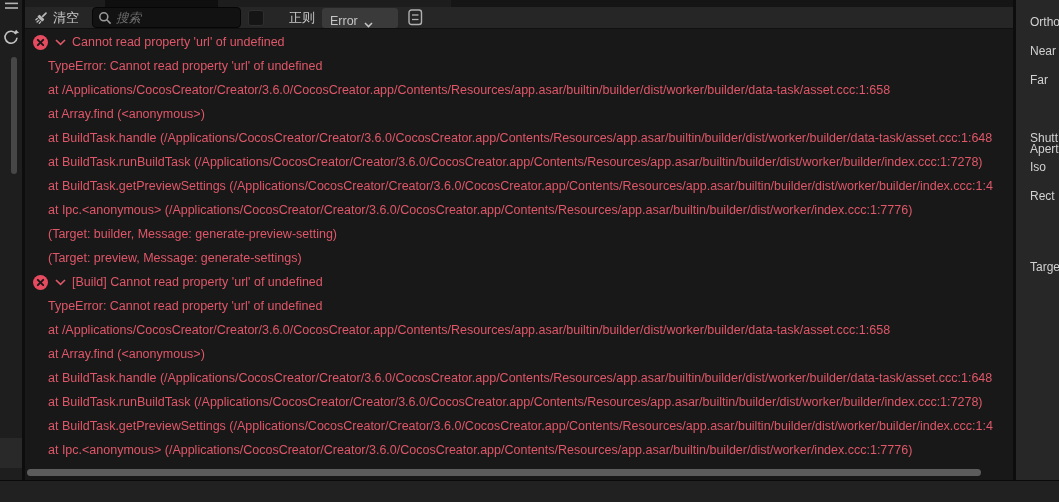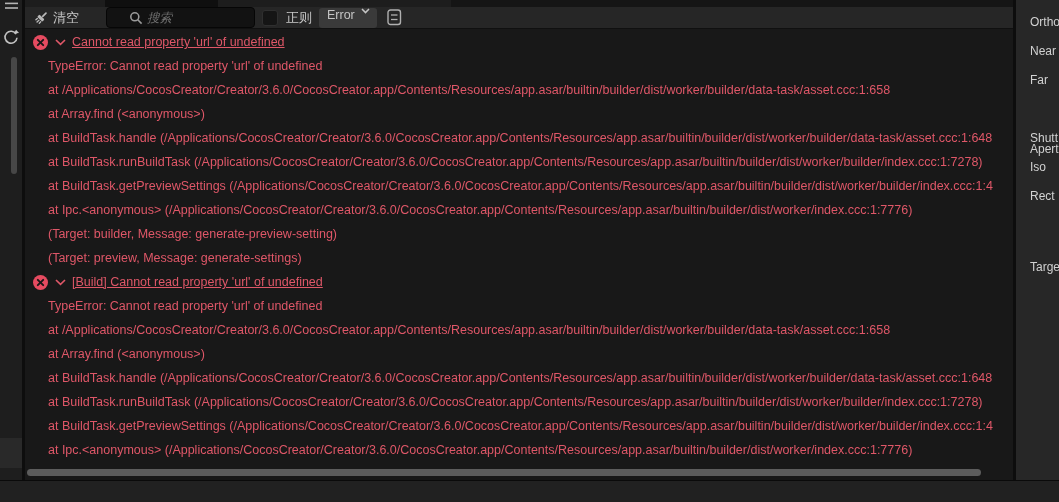--- a/index.html
+++ b/index.html
@@ -18,39 +18,39 @@
   .console { position:absolute; left:25px; top:0; width:988px; height:480px; background:#181818; overflow:hidden; }
   .tab-sliver { position:absolute; left:0; top:0; width:988px; height:7px; background:#151515; }
   .tab-seg { position:absolute; top:0; height:7px; }
   .seg-a { left:0; width:80px; background:#1d1d1d; }
   .seg-b { left:80px; width:113px; background:#0f0f0f; }
   .seg-c { left:193px; width:233px; background:#1d1d1d; }
 
   .toolbar { position:absolute; left:0; top:7px; width:988px; height:22px; background:#262626;
              border-bottom:1px solid #101010; display:flex; align-items:center; padding-left:8px; }
   .tb-btn { display:flex; align-items:center; gap:4px; color:#c9c9c9; font-size:13px; cursor:pointer; }
-  .search-box { margin-left:27px; width:149px; height:21px; background:#121212; border:1px solid #060606;
-                border-radius:4px; display:flex; align-items:center; padding:0 22px; }
+  .search-box { margin-left:13px; width:149px; height:21px; background:#121212; border:1px solid #060606;
+                border-radius:4px; display:flex; align-items:center; padding:0 5px; }
   .search-box input { flex:1; min-width:0; background:transparent; border:none; outline:none;
                       color:#cfcfcf; font-size:12.5px; font-family:inherit; margin-left:4px; }
   .search-box input::placeholder { color:#6f6f6f; font-style:italic; }
   .checkbox { margin-left:7px; width:16px; height:16px; background:#151515; border:1px solid #2f2f2f;
               border-radius:3px; cursor:pointer; }
-  .regex-label { margin-left:8px; color:#c9c9c9; font-size:13px;text-align:right; }
+  .regex-label { margin-left:25px; color:#c9c9c9; font-size:13px;text-align:right; }
   .level-dd { margin-left:7px; height:20px; background:#3a3a3a; border-radius:3px; display:flex;
-              align-items:flex-start; padding:0 7px 0 8px; gap:6px; color:#c5c5c5; font-size:12.5px; cursor:pointer; }
+              align-items:flex-end; padding:0 25px 0 8px; gap:6px; color:#c5c5c5; font-size:12.5px; cursor:pointer; }
   .docbtn { margin-left:10px; display:flex; align-items:center; cursor:pointer; }
 
   
   .log { position:absolute; left:0; top:30px; width:988px; height:437px; overflow:hidden; }
   .log-row { height:24px; line-height:24px; white-space:nowrap; font-size:12.5px; color:#df5768; }
   .log-row.hdr { display:flex; align-items:center; cursor:pointer; }
   .err-badge { margin-left:8px; width:15px; height:15px; flex:0 0 auto; }
   .hdr-chev { margin-left:7px; flex:0 0 auto; display:flex; align-items:center; }
-  .hdr-text { margin-left:6px;text-decoration:underline; }
+  .hdr-text { margin-left:6px; }
   .stack-text { padding-left:23px; }
 
   .hscroll { position:absolute; left:0; top:467px; width:988px; height:13px; }
   .hthumb { position:absolute; left:2px; top:2px; width:954px; height:7px; background:#5c5c5c; border-radius:3.5px; cursor:pointer; }
 
   
   .inspector { position:absolute; left:1016px; top:0; width:60px; height:480px; background:#272727; overflow:hidden; }
   .insp-label { position:absolute; left:14px; color:#d2d2d2; font-size:12px; line-height:14px; white-space:nowrap; }
 
   .bottom-band { position:absolute; left:0; top:480px; width:1059px; height:22px; background:#212121; border-top:1px solid #0a0a0a; }

